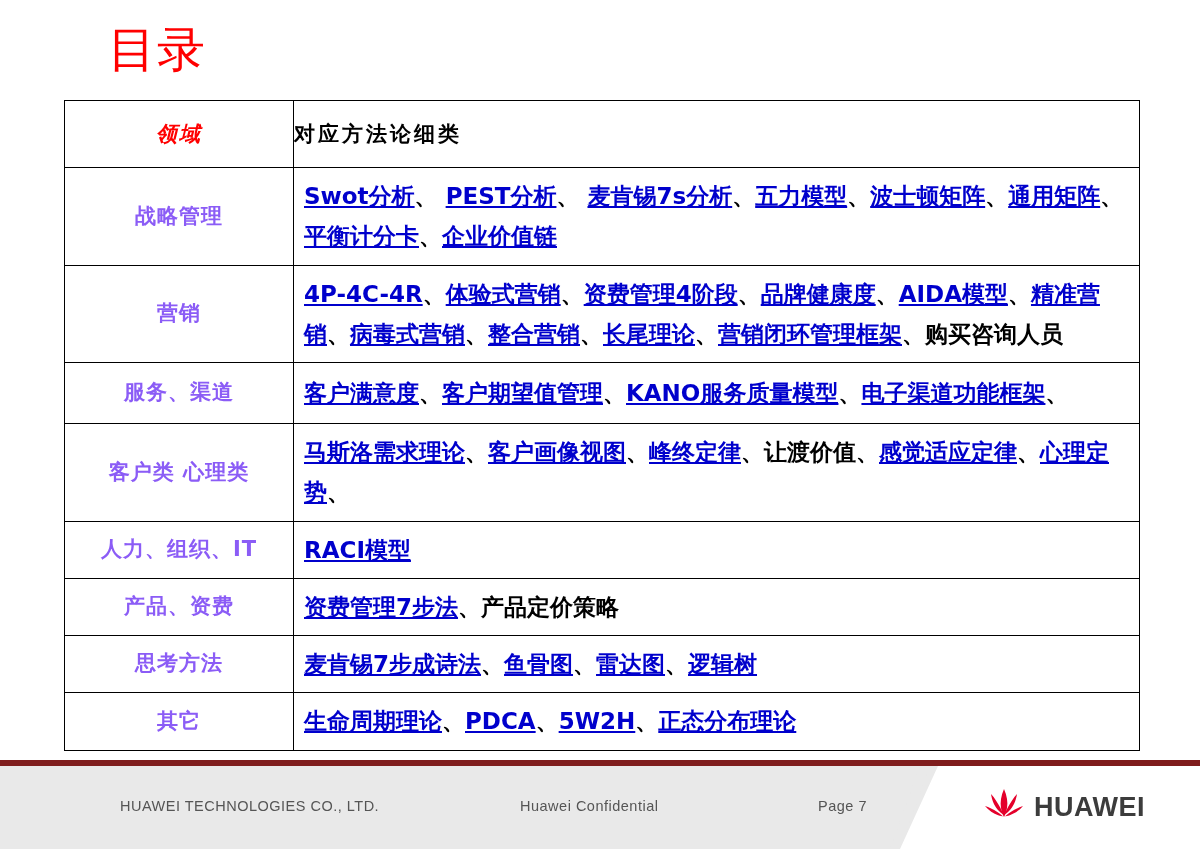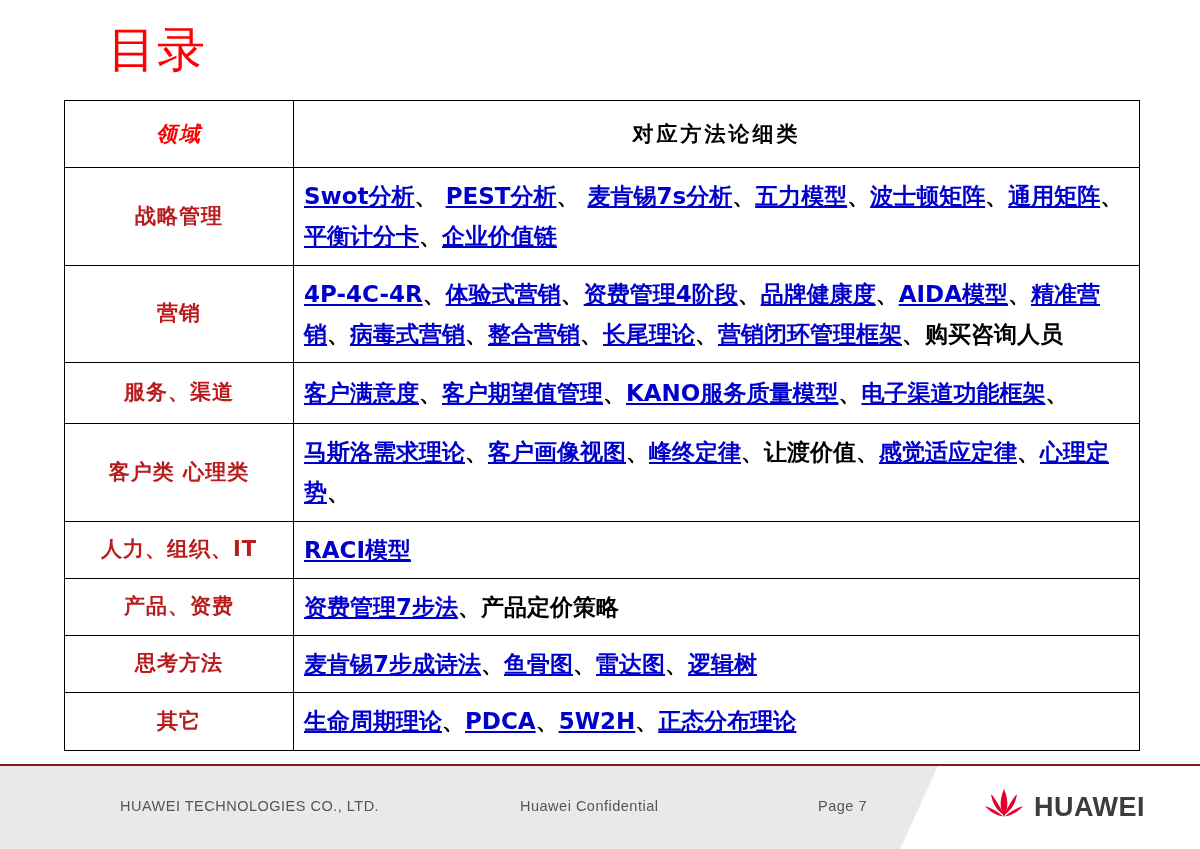--- a/index.html
+++ b/index.html
@@ -61,26 +61,25 @@
     font-family: "DejaVu Sans", sans-serif;
     text-align: center;
     letter-spacing: 2px;
     font-style: italic;
   }
   .head-cell-methods {
     font-size: 21px;
     color: #000000;
     font-weight: bold;
     font-family: "DejaVu Sans", sans-serif;
-    text-align: center;
     letter-spacing: 3px;
   }
   .domain-cell {
     font-size: 21px;
-    color: #b91c1c;
+    color: #8b5cf6;
     font-weight: bold;
     font-family: "DejaVu Sans", sans-serif;
     text-align: center;
     letter-spacing: 1px;
     line-height: 1.3;
   }
   .methods-cell {
     font-size: 23px;
     color: #000000;
     font-family: "DejaVu Sans", sans-serif;
@@ -111,21 +110,21 @@
   .r8 td { height: 56px; }
 
   
   .footer {
     position: absolute;
     left: 0;
     bottom: 0;
     width: 1200px;
     height: 83px;
     background: #e9e9e9;
-    border-top: 2px solid #7f1d1d;
+    border-top: 6px solid #7f1d1d;
   }
   .footer-white-wedge {
     position: absolute;
     right: 0;
     top: 0;
     width: 300px;
     height: 83px;
     background: #ffffff;
     clip-path: polygon(38px 0, 300px 0, 300px 83px, 0 83px);
   }

